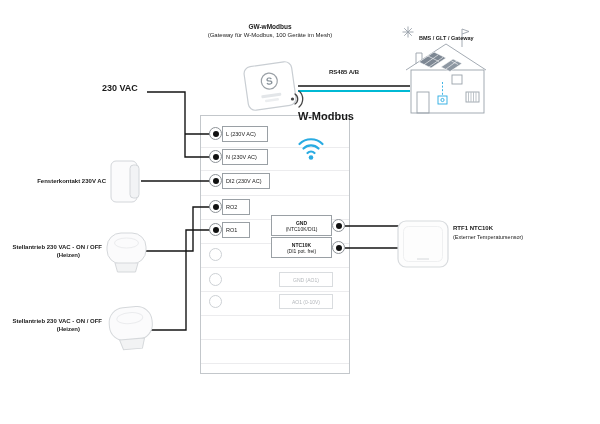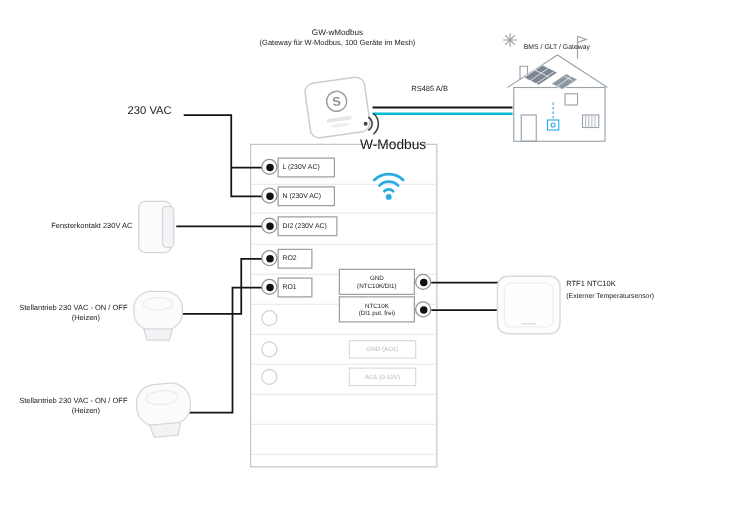--- a/index.html
+++ b/index.html
@@ -1,21 +1,21 @@
 <!DOCTYPE html>
 <html><head>
 <meta charset="utf-8">
 <style>
   html,body{margin:0;padding:0;background:#fff;}
   #stage{
     position:relative;width:600px;height:424px;background:#ffffff;overflow:hidden;
     font-family:"Liberation Sans",sans-serif;color:#1a1a1a;
   }
   .lbl{position:absolute;white-space:nowrap;}
-  .b{font-weight:normal;}
+  .b{font-weight:bold;}
   .c{text-align:center;}
   .r{text-align:right;}
   .f55{font-size:5.5px;line-height:7px;}
   .f6{font-size:6px;line-height:7.5px;}
   .f65{font-size:6.5px;line-height:8px;}
   .f9{font-size:9px;line-height:10px;}
   .f11{font-size:11px;line-height:12px;}
   .tblock{position:absolute;background:#fff;border:1px solid #c3c7cb;z-index:1;}
   .hline{position:absolute;left:0;width:100%;height:1px;background:#ececee;}
   .term{position:absolute;width:11px;height:11px;border:1px solid #8d9297;border-radius:50%;background:#fff;z-index:4;box-sizing:content-box;}
@@ -132,21 +132,21 @@
 
   <div class="lbl b c f65 z3" style="left:195px;top:23px;width:150px;">GW-wModbus</div>
   <div class="lbl c f6 z3" style="left:165px;top:32px;width:210px;">(Gateway für W-Modbus, 100 Geräte im Mesh)</div>
 
   <div class="lbl b f55 z3" style="left:419px;top:35px;">BMS / GLT / Gateway</div>
 
   <div class="lbl b f6 z3" style="left:329px;top:69px;">RS485 A/B</div>
 
   <div class="lbl b f9 z3" style="left:102px;top:83px;">230 VAC</div>
 
-  <div class="lbl b f11 z3" style="left:288px;top:110px;">W-Modbus</div>
+  <div class="lbl b f11 z3" style="left:298px;top:110px;">W-Modbus</div>
 
   <div class="lbl b r f6 z3" style="left:4px;top:178px;width:102px;">Fensterkontakt 230V AC</div>
 
   <div class="lbl r f6 b z3" style="left:0px;top:244px;width:102px;">
     <div>Stellantrieb 230 VAC - ON / OFF</div>
     <div style="padding-right:22px;">(Heizen)</div>
   </div>
 
   <div class="lbl r f6 b z3" style="left:0px;top:318px;width:102px;">
     <div>Stellantrieb 230 VAC - ON / OFF</div>

